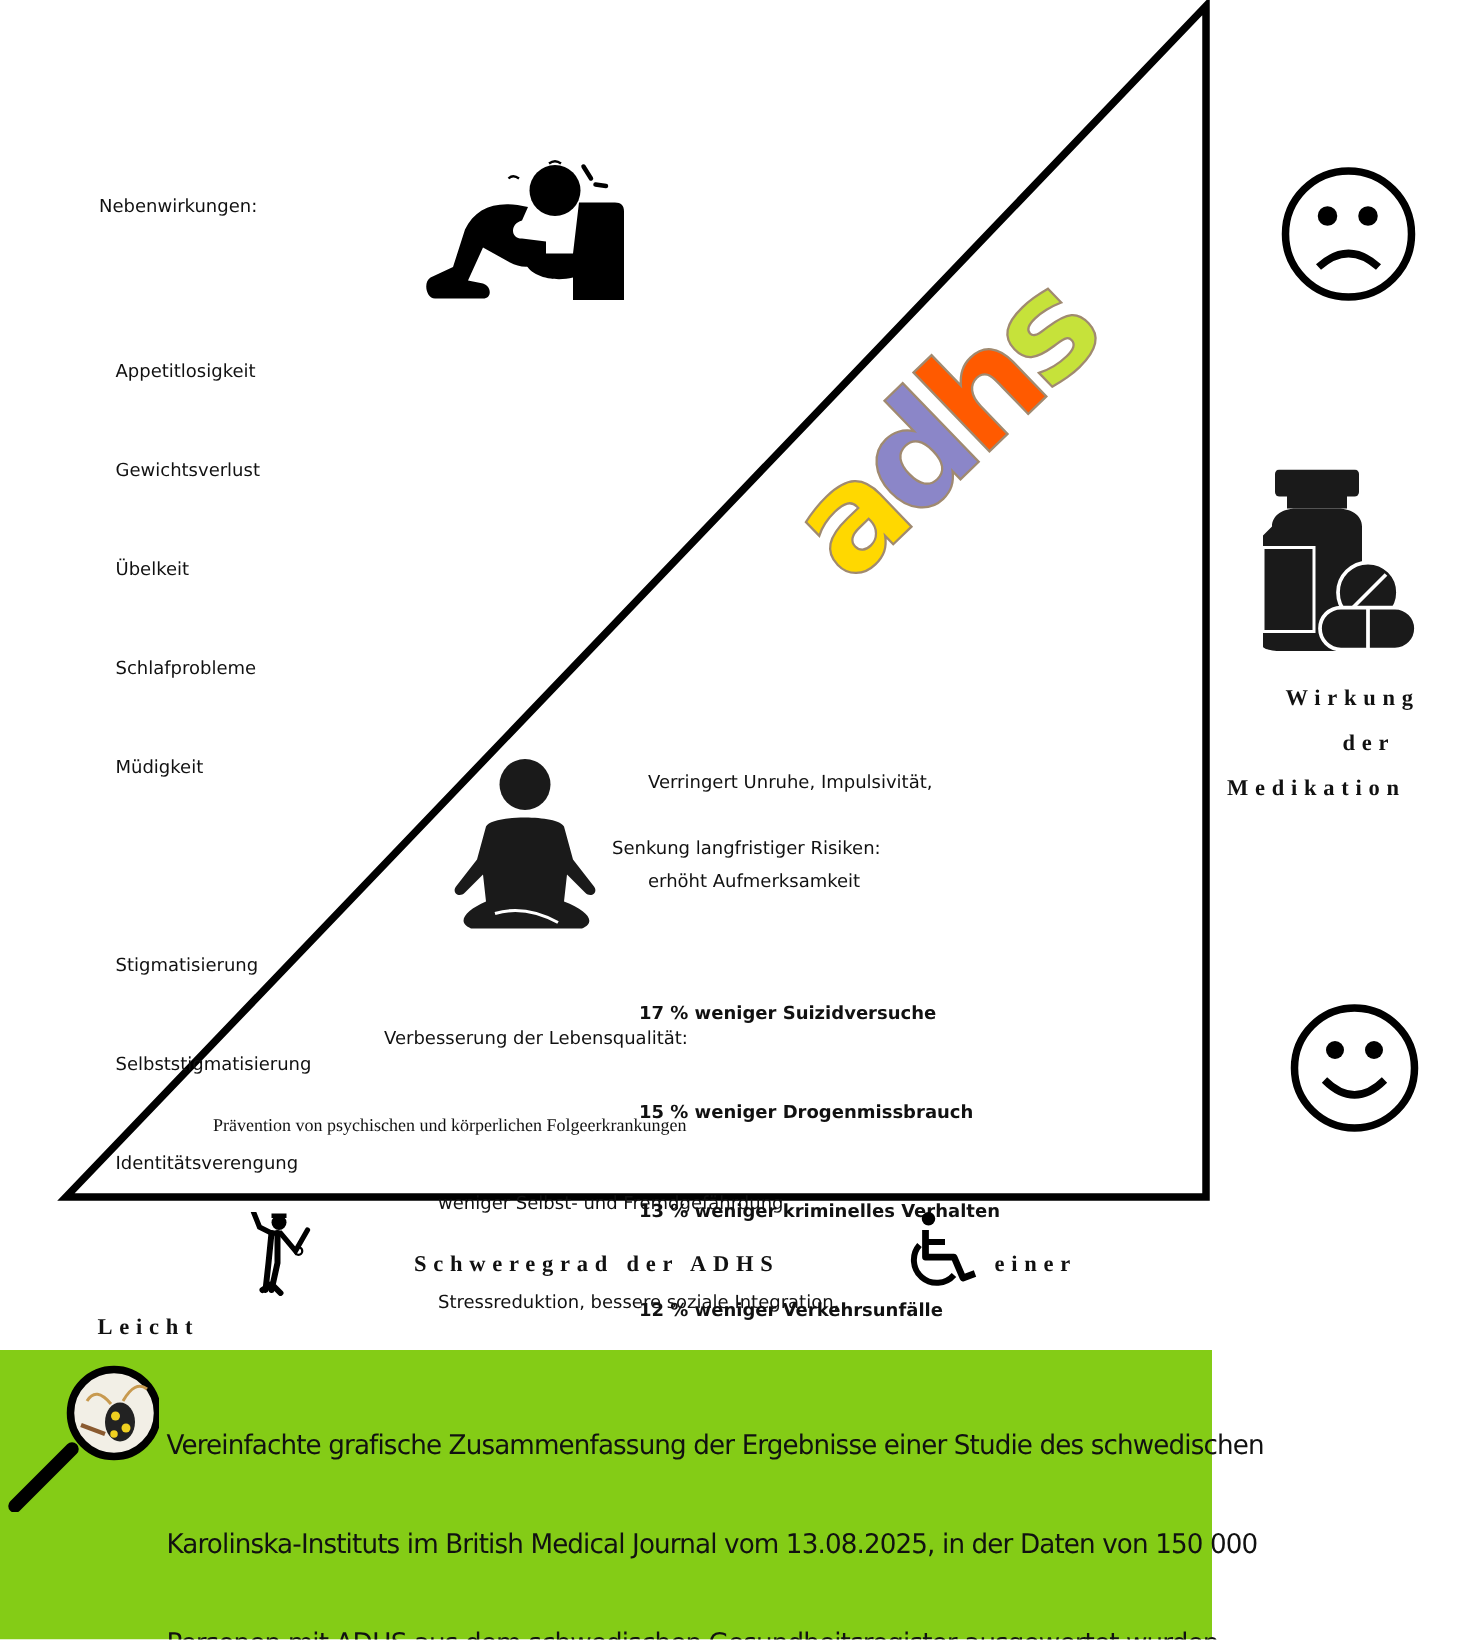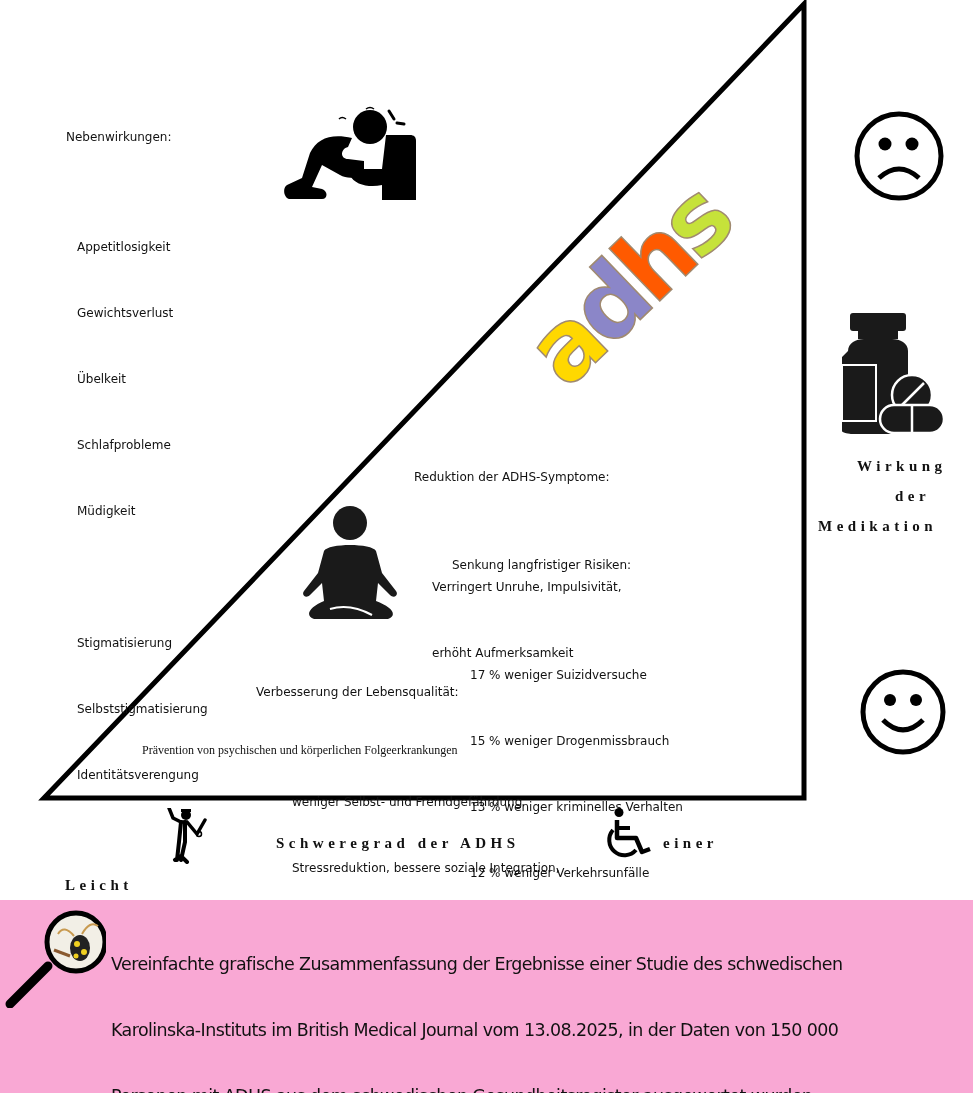--- a/index.html
+++ b/index.html
@@ -2,21 +2,21 @@
 <html><head>
 <meta charset="utf-8">
 <style>
   html, body { margin:0; padding:0; }
   body { width:973px; height:1093px; position:relative; background:#ffffff; overflow:hidden;
          font-family:"DejaVu Sans", sans-serif; color:#111; }
   .abs { position:absolute; }
   .txt { font-size:12px; line-height:22px; white-space:pre; }
   .mono { font-family:Liberation Serif, serif; font-weight:bold; font-size:15px; letter-spacing:4.5px; white-space:pre; }
   #tri { position:absolute; left:0; top:0; }
-  .panel { position:absolute; left:0; top:900px; width:973px; height:193px; background:#f9a8d4; }
+  .panel { position:absolute; left:0; top:900px; width:808px; height:193px; background:#84cc16; }
   .panel .txt { font-family:"DejaVu Sans", sans-serif; font-size:18px; line-height:22px; letter-spacing:-0.6px; transform:scaleX(0.97); transform-origin:left top; }
   .adhs { position:absolute; left:575px; top:270px; transform:translate(-50%,-50%) rotate(-44deg);
           font-family:"DejaVu Sans", sans-serif; font-weight:bold; font-size:96px; line-height:1; letter-spacing:-6px; white-space:pre; }
   .adhs span { -webkit-text-stroke:1.5px #a08a70; }
 </style>
 </head>
 <body>
 
 <svg id="tri" width="973" height="900" viewBox="0 0 973 900">
   <polygon points="804,4 804,798 44,798" fill="none" stroke="#000" stroke-width="5" stroke-linejoin="miter"></polygon>
@@ -45,36 +45,35 @@
   <path d="M107 8 L112 16 M115 20 L122 21" stroke="#000" stroke-width="3" stroke-linecap="round"></path>
   <path d="M84 6 Q88 3 92 6" stroke="#000" stroke-width="1.5" fill="none"></path>
   <path d="M57 16 Q60 13 64 16" stroke="#000" stroke-width="1.5" fill="none"></path>
 </svg>
 
 <div class="adhs">
   <span style="color:#ffd800;">a</span><span style="color:#8b86c8;">d</span><span style="color:#ff5a00;">h</span><span style="color:#c6e23a;">s</span>
 </div>
 
 <div class="abs txt" style="left:414px;top:422px;">
-  <div>Reduktion der ADHS-Symptome:</div>
   <div style="padding-left:18px;">
     <div>Verringert Unruhe, Impulsivität,</div>
     <div>erhöht Aufmerksamkeit</div>
   </div>
 </div>
 
 <svg class="abs" style="left:302px;top:503px;" width="98" height="120" viewBox="0 0 98 120">
   <circle cx="48" cy="20" r="17" fill="#1a1a1a"></circle>
   <path d="M22 48 C26 40 70 40 74 48 L80 70 L94 88 C97 92 92 96 88 92 L76 80 L74 98 C90 104 96 112 86 116 L12 116 C2 112 8 104 22 98 L20 80 L8 92 C4 96 -1 92 2 88 L16 70 Z" fill="#1a1a1a"></path>
   <path d="M28 106 Q48 100 70 112" stroke="#fff" stroke-width="2" fill="none"></path>
 </svg>
 
-<div class="abs txt" style="left:408px;top:510px;margin-left:44px;">
+<div class="abs txt" style="left:408px;top:510px;">
   <div>Senkung langfristiger Risiken:</div>
-  <div style="padding-left:18px;">
+  <div style="padding-left:18px;font-weight:bold;">
     <div>17 % weniger Suizidversuche</div>
     <div>15 % weniger Drogenmissbrauch</div>
     <div>13 % weniger kriminelles Verhalten</div>
     <div>12 % weniger Verkehrsunfälle</div>
   </div>
 </div>
 
 <div class="abs txt" style="left:256px;top:637px;">
   <div>Verbesserung der Lebensqualität:</div>
   <div style="padding-left:36px;">

